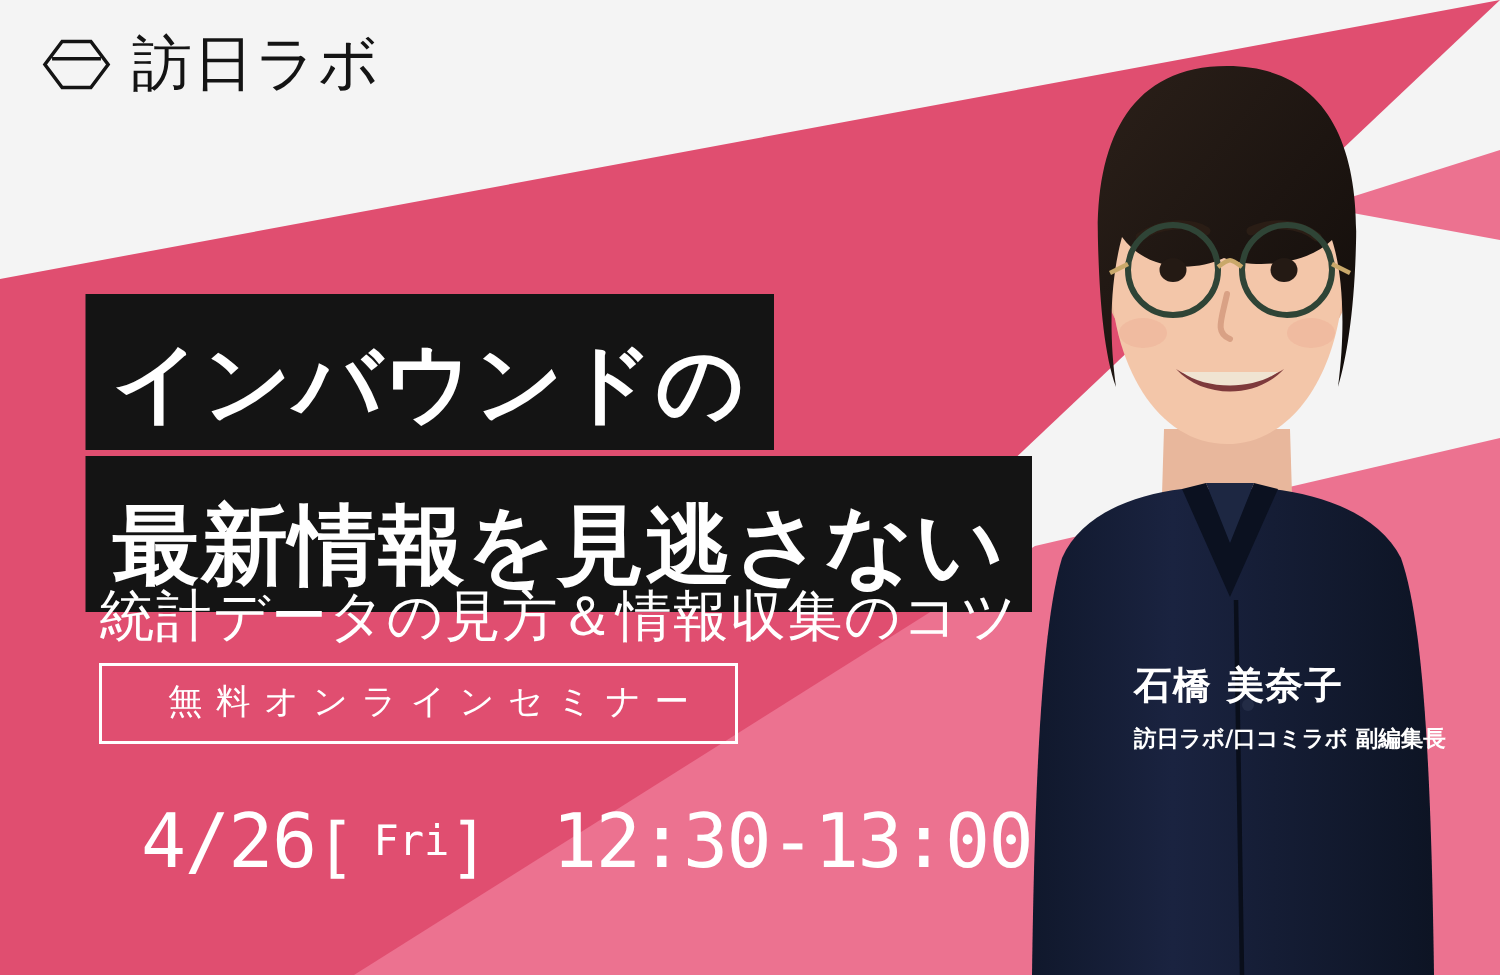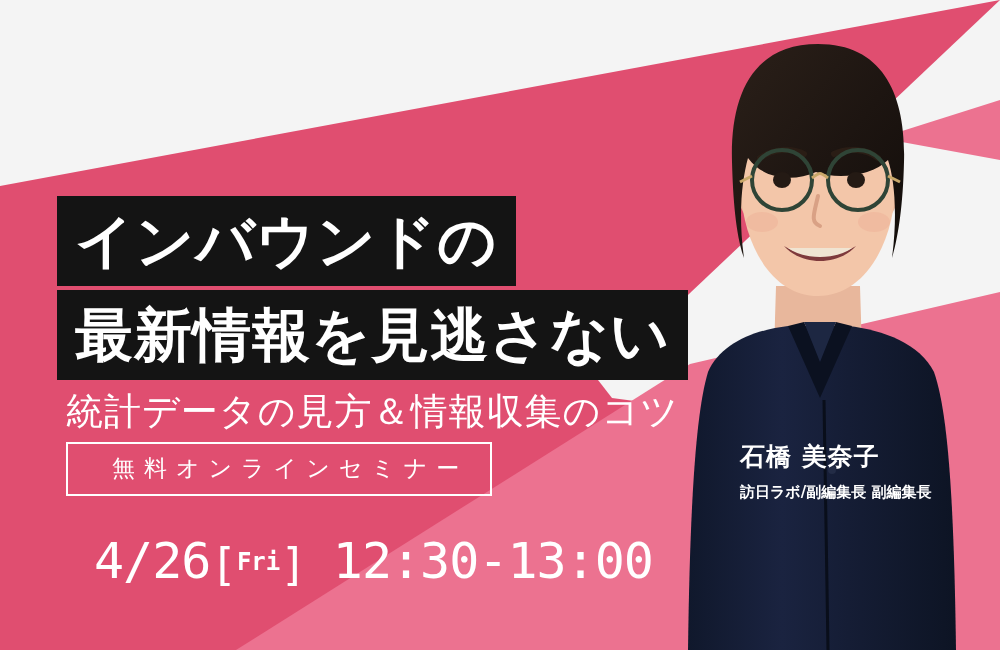--- a/index.html
+++ b/index.html
@@ -86,21 +86,21 @@
   }
   .hl-line {
     display: block;
     background: #141414;
     color: #ffffff;
     font-size: 58px;
     line-height: 1;
     font-weight: 700;
     letter-spacing: 1px;
     white-space: nowrap;
-    padding: 16px 18px 16px 18px;
+    padding: 30px 18px 16px 18px;
     width: max-content;
     font-family: "DejaVu Sans", sans-serif;
   }
   .hl-line + .hl-line { margin-top: 4px; }
 
   
   .subtitle {
     position: absolute;
     left: 66px;
     top: 392px;
@@ -144,45 +144,46 @@
     font-family: "DejaVu Sans Mono", "DejaVu Sans", monospace;
   }
   .date-main {
     font-size: 50px;
     line-height: 1;
     font-weight: 400;
     letter-spacing: -1px;
     margin-left: 32px;
   }
   .date-dow {
-    font-size: 24px;
-    line-height: 1;
-    font-weight: 700;
+    font-size: 28px;
+    line-height: 1;
+    font-weight: 400;
+    margin-left: 12px;
     position: relative;
     top: -8px;
   }
   .bracket {
     font-size: 44px;
     line-height: 1;
     font-weight: 300;
     position: relative;
     top: 2px;
   }
   .date-time {
     font-size: 50px;
     line-height: 1;
     font-weight: 400;
-    margin-left: 26px;
+    margin-left: 42px;
     letter-spacing: -1px;
   }
 
   
   .speaker {
     position: absolute;
-    left: 740px;
+    left: 756px;
     top: 444px;
     z-index: 30;
     color: #ffffff;
     font-family: "DejaVu Sans", sans-serif;
   }
   .speaker-name {
     font-size: 25px;
     line-height: 1;
     font-weight: 700;
     letter-spacing: 1px;
@@ -217,20 +218,27 @@
 
     <polygon points="0,186 1000,0 1000,650 0,650" fill="#e04e70"></polygon>
 
     <polygon points="1000,0 1000,450 612,398 598,380" fill="#f4f4f4"></polygon>
 
     <polygon points="1000,292 1000,650 236,650 690,364" fill="#ec7290"></polygon>
 
     <polygon points="1000,100 1000,160 880,138" fill="#ec7290"></polygon>
   </svg>
 
+  <div class="logo">
+    <svg class="logo-mark" viewBox="0 0 48 48">
+      <polygon points="14,8 34,8 46,24 34,40 14,40 2,24" fill="none" stroke="#141414" stroke-width="2.4"></polygon>
+      <line x1="7" y1="20" x2="41" y2="20" stroke="#141414" stroke-width="2.4"></line>
+    </svg>
+    <span class="logo-text">訪日ラボ</span>
+  </div>
 
 
   <div class="headline">
     <span class="hl-line">インバウンドの</span>
     <span class="hl-line">最新情報を見逃さない</span>
   </div>
 
   <div class="subtitle">統計データの見方＆情報収集のコツ</div>
 
   <div class="seminar-box">無料オンラインセミナー</div>
@@ -313,16 +321,16 @@
       <path d="M136 246 C 154 266, 190 266, 208 246 C 190 258, 154 258, 136 246 Z" fill="#7e3a3c"></path>
       <path d="M140 248 C 156 260, 188 260, 204 248 Z" fill="#f0e4d2"></path>
 
       <ellipse cx="114" cy="222" rx="16" ry="10" fill="#eeae94" opacity="0.45"></ellipse>
       <ellipse cx="226" cy="222" rx="16" ry="10" fill="#eeae94" opacity="0.45"></ellipse>
     </g>
   </svg>
 
   <div class="speaker">
     <div class="speaker-name">石橋 美奈子</div>
-    <div class="speaker-meta">訪日ラボ/副編集長 副編集長</div>
+    <div class="speaker-meta">訪日ラボ/口コミラボ 副編集長</div>
   </div>
 
 </div>
 
 </body></html>

